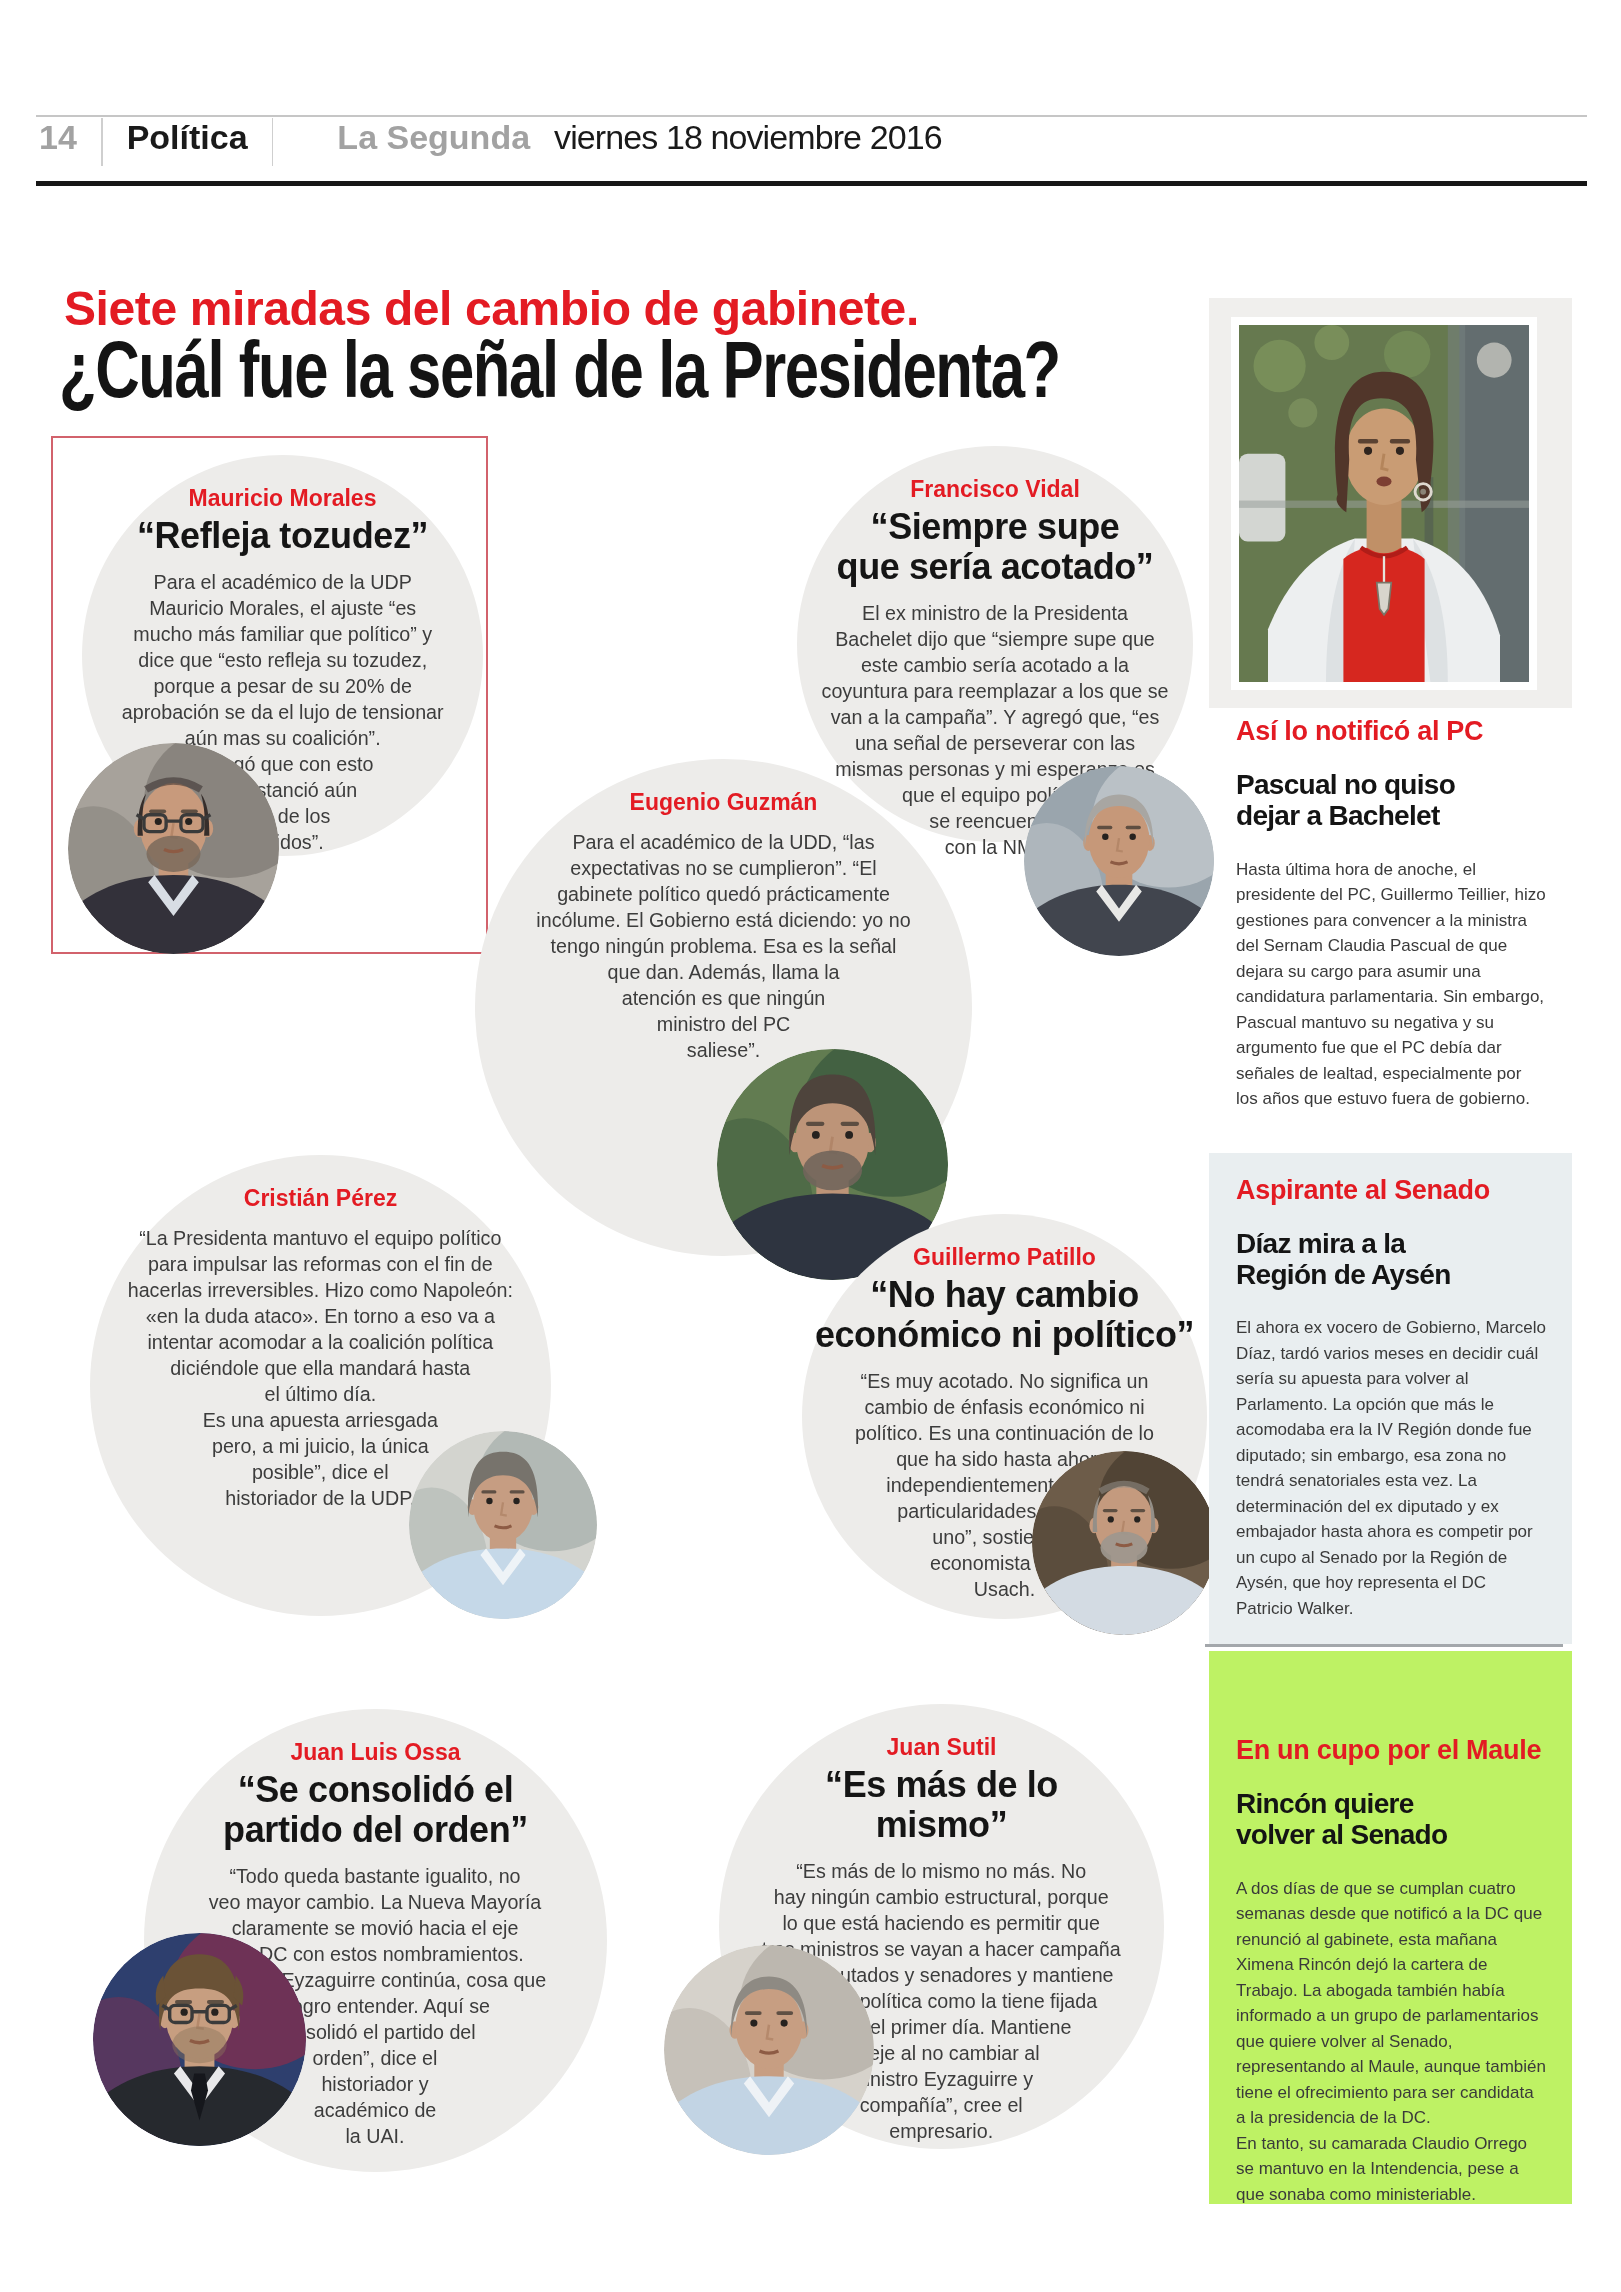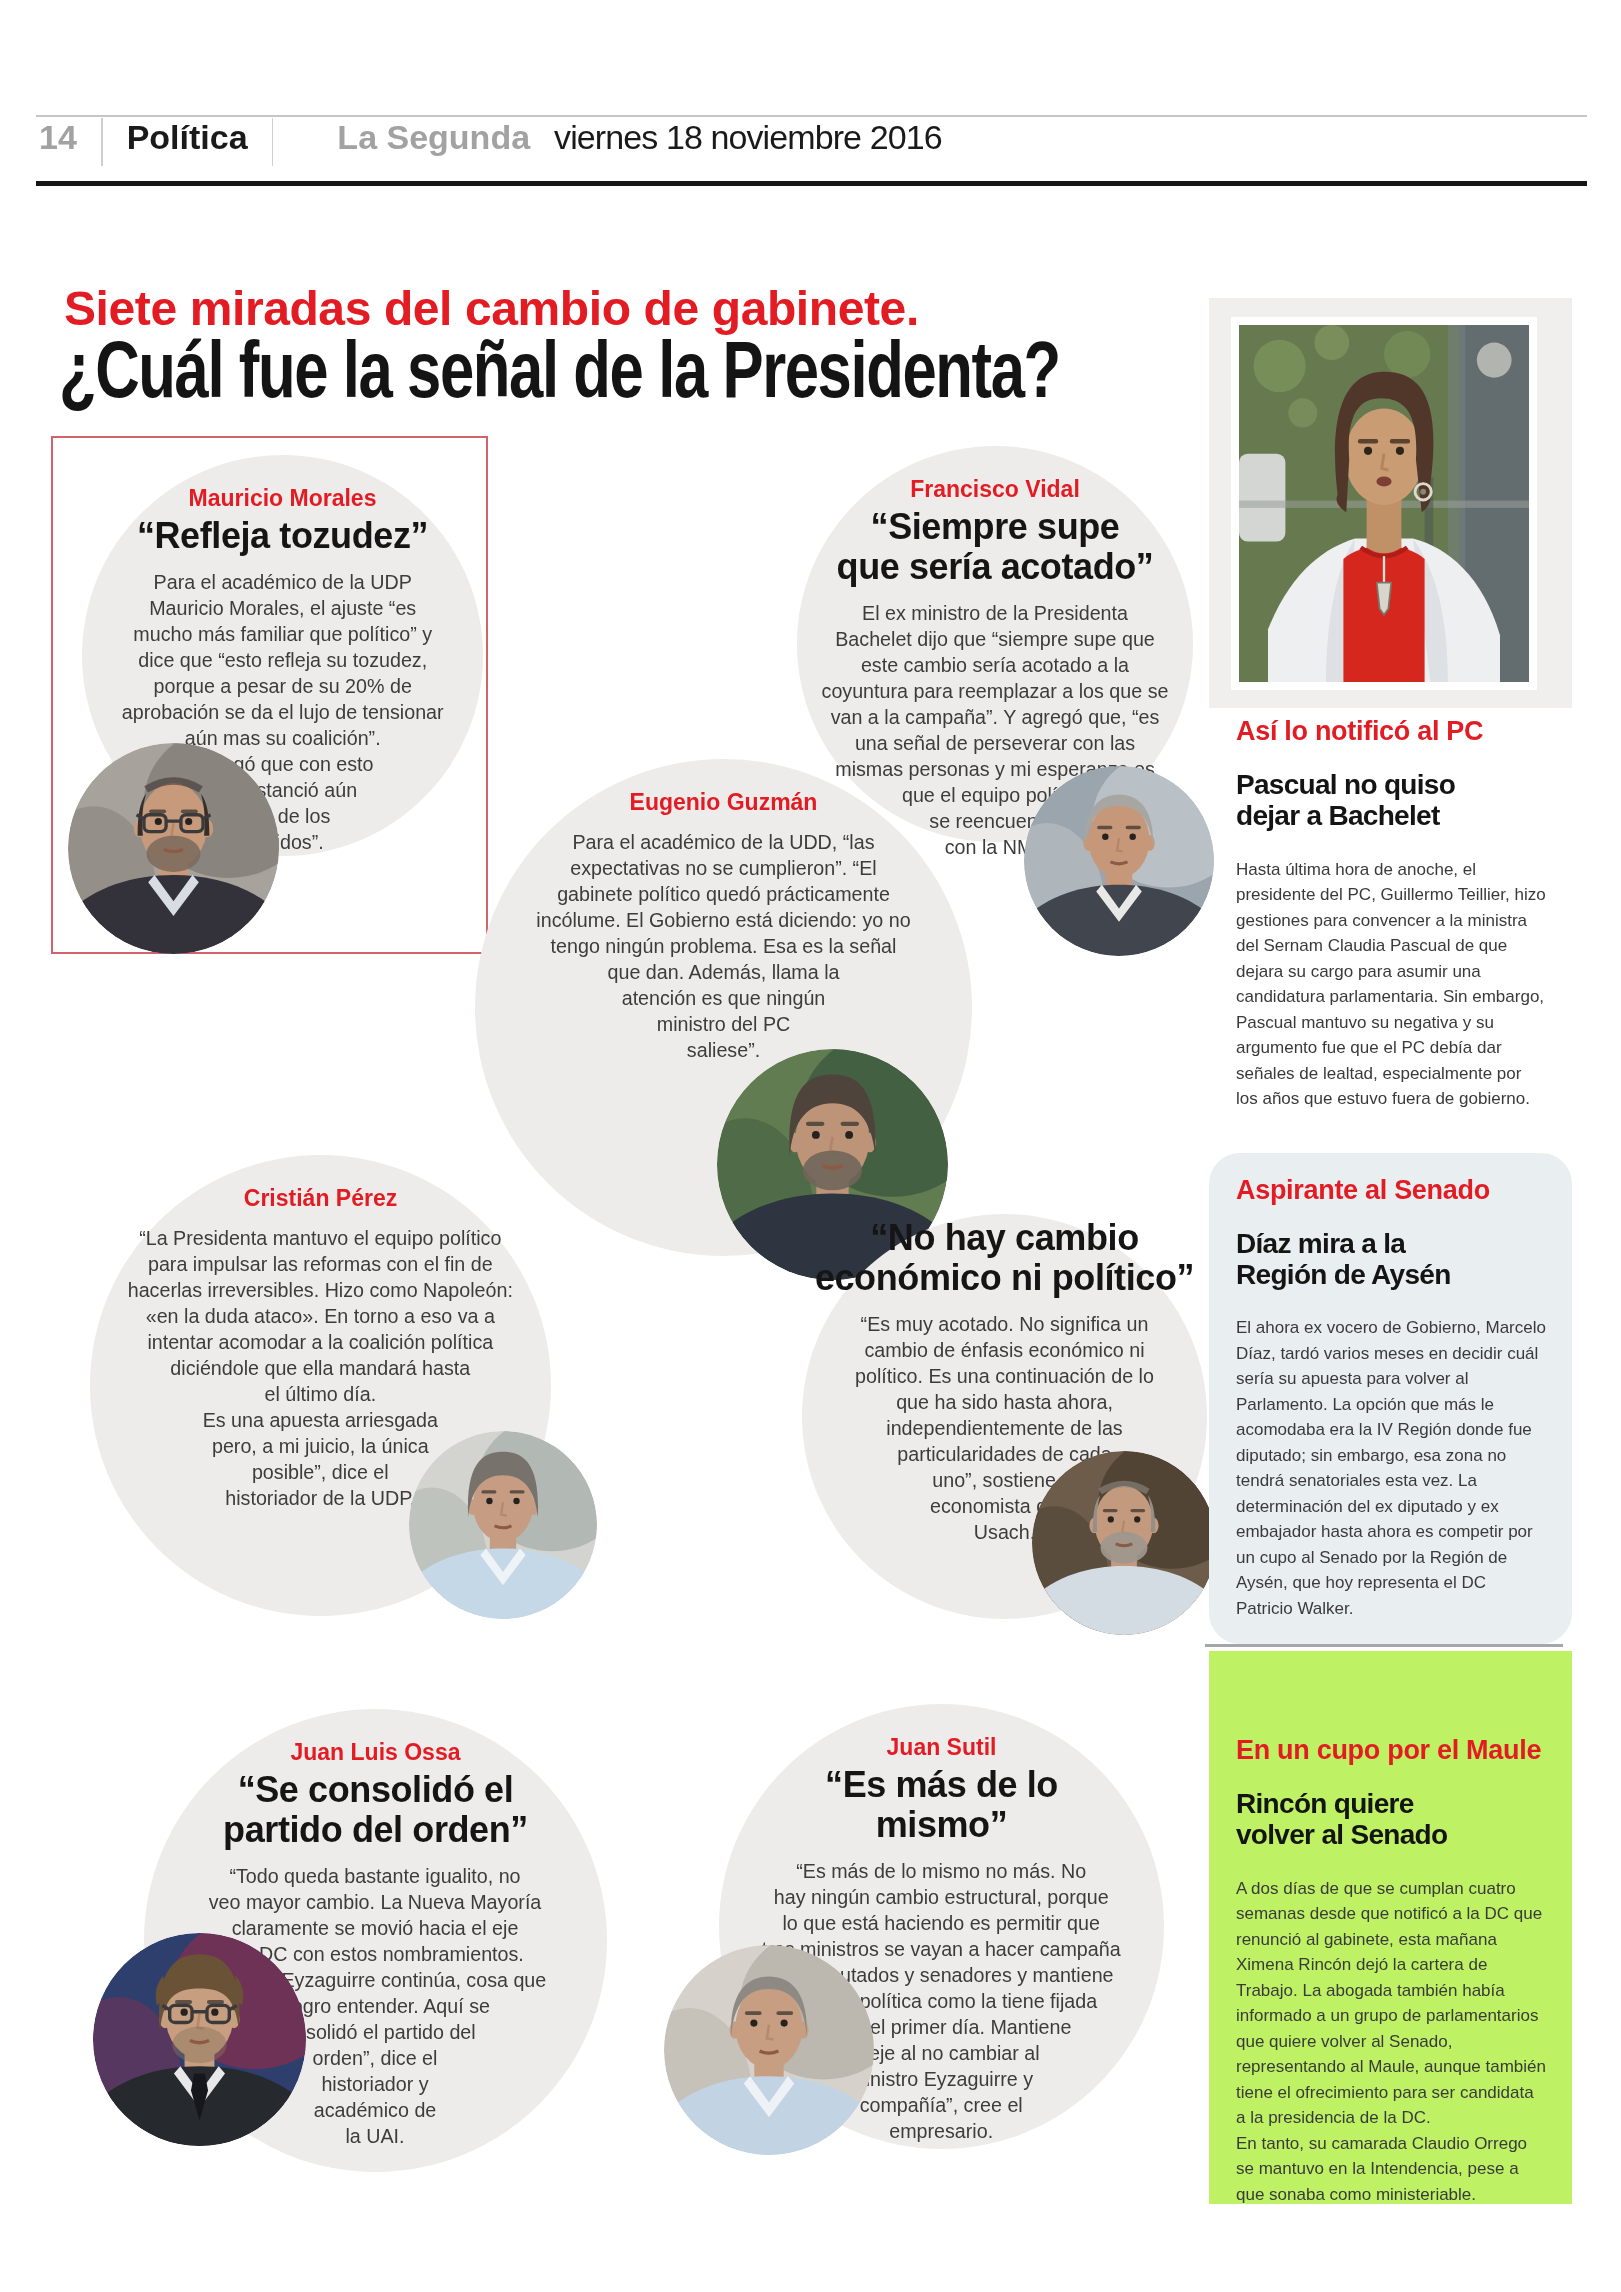--- a/index.html
+++ b/index.html
@@ -66,21 +66,21 @@
   .sb-photo-block{position:absolute;left:1209px;top:298px;width:363px;height:410px;background:#f0efed;}
   .photo-frame{position:absolute;left:1231px;top:317px;width:306px;height:373px;background:#ffffff;box-sizing:border-box;padding:8px;}
   .photo-frame svg{display:block;width:100%;height:100%;}
 
   .sb-sec{position:absolute;left:1209px;width:363px;box-sizing:border-box;padding:0 25px 0 27px;}
   .sb-kicker{font-size:27px;font-weight:bold;color:#e31b23;letter-spacing:-0.3px;}
   .sb-headline{margin-top:22px;font-size:28px;line-height:1.12;font-weight:bold;color:#141414;letter-spacing:-0.7px;white-space:pre-line;}
   .sb-body{margin-top:25px;font-size:17px;line-height:1.5;color:#3a3a3a;white-space:pre-line;}
 
   .sec1{top:716px;}
-  .sec2{top:1153px;height:491px;background:#e9eef0;padding-top:21.5px;border-radius:31px;}
+  .sec2{top:1153px;height:491px;background:#e9eef0;padding-top:21.5px;}
   .sec3{top:1651px;height:553px;background:#bef264;padding-top:84px;}
   .sb-divider{position:absolute;left:1205px;top:1644px;width:358px;height:2.7px;background:#a3a7ab;}
 </style>
 </head>
 <body>
 
 <div class="page">
 
   <div class="hairline"></div>
   <div class="masthead">
@@ -281,20 +281,21 @@
 
       <path d="M45.5,50.5 Q50,52.5 54.5,50.5" stroke="#8d5b44" stroke-width="1.6" fill="none"></path>
 
     </g>
         </svg>
       </span>
   </section>
 
   <section class="bubble b5">
     <div class="circle"></div>
+    <div class="pname">Guillermo Patillo</div>
     <div class="pquote">“No hay cambio
 económico ni político”</div>
     <div class="ptext">“Es muy acotado. No significa un
 cambio de énfasis económico ni
 político. Es una continuación de lo
 que ha sido hasta ahora,
 independientemente de las
 particularidades de cada
 uno”, sostiene el
 economista de la

